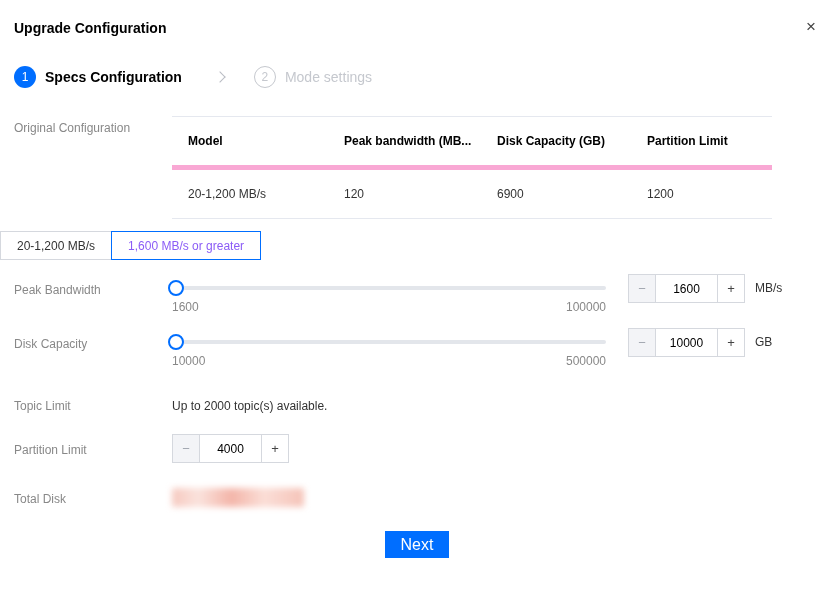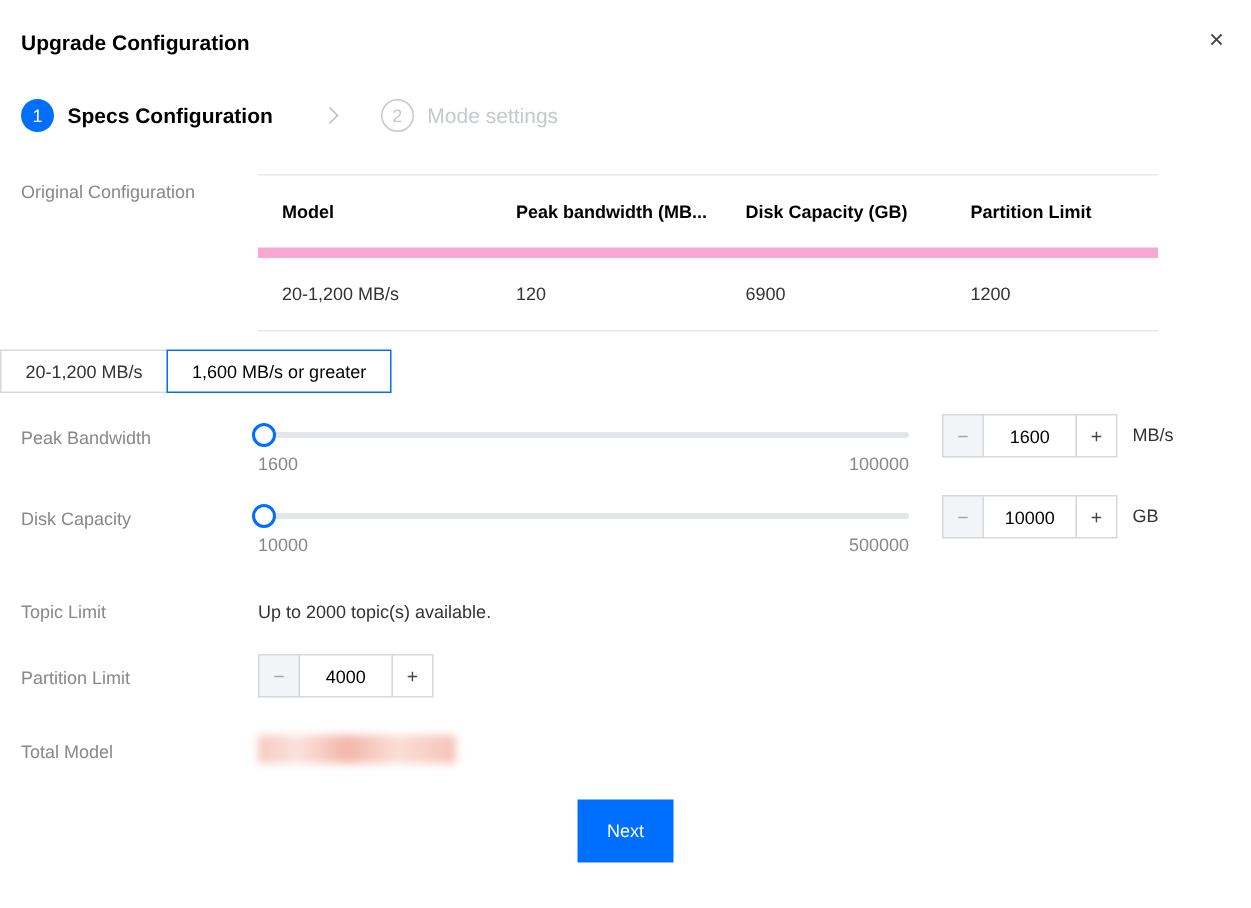--- a/index.html
+++ b/index.html
@@ -48,37 +48,37 @@
     flex: 0 0 172px;
     padding: 4px 10px 0 14px;
     color: #888;
     font-size: 12px;
     line-height: 16px;
   }
   .form-content { flex: 1 1 auto; padding-right: 48px; }
   
   .cfg-table { border-top: 1px solid #e5e8ef; border-bottom: 1px solid #e5e8ef; width: 600px; }
   .tr { display: flex; }
-  .tr.head { border-bottom: 7px solid #f9a8d4; }
+  .tr.head { border-bottom: 5px solid #f9a8d4; }
   .td { padding: 17px 8px 17px 16px; font-size: 12px; color: #333; }
   .tr.head .td { font-weight: bold; color: #000; }
   .col-0 { width: 156px; }
   .col-1 { width: 153px; }
   .col-2 { width: 150px; }
   .col-3 { width: 141px; }
   
   .opt-group { display: flex; margin-top: 12px; }
   .opt-btn {
     height: 29px; padding: 0 16px;
     display: flex; align-items: center; justify-content: center;
     border: 1px solid #d5d8de; background: #fff;
     color: #333; font-size: 12px; cursor: pointer;
   }
   .opt-btn + .opt-btn { margin-left: -1px; }
-  .opt-btn.selected { border-color: #006eff; color: #000000; z-index: 1; position: relative; }
+  .opt-btn.selected { border-color: #006eff; color: #8b5cf6; z-index: 1; position: relative; }
   
   .slider-line { display: flex; align-items: flex-start; margin-top: 14px; }
   .slider-wrap { flex: 0 0 434px; }
   .slider-track {
     position: relative; height: 4px; border-radius: 2px;
     background: #e3e6eb; margin-top: 12px; cursor: pointer;
   }
   .slider-handle {
     position: absolute; left: -4px; top: -6px;
     width: 16px; height: 16px; border-radius: 50%;
@@ -109,23 +109,23 @@
   
   .redacted {
     width: 132px; height: 19px; margin-top: 1px;
     background: linear-gradient(90deg, #f6c9bf 0%, #fbe3dd 20%, #f3b5a9 45%, #fbded7 70%, #f5c3b8 100%);
     filter: blur(3px);
     border-radius: 2px;
   }
   
   .footer { display: flex; justify-content: center; margin-top: 24px; }
   .next-btn {
-    min-width: 64px; height: 42px; padding: 0 16px;
+    min-width: 64px; height: 27px; padding: 0 16px;
     background: #006eff; color: #fff; border: none;
-    font-size: 12px; cursor: pointer;
+    font-size: 16px; cursor: pointer;
     font-family: "Liberation Sans", "DejaVu Sans", sans-serif;
   }
   .mt-20 { margin-top: 20px; }
   .mt-24 { margin-top: 24px; }
   .mt-26 { margin-top: 26px; }
 </style>
 </head>
 <body>
 
 <div class="dialog">
@@ -236,21 +236,21 @@
       <div class="form-content">
         <div class="stepper-ctl" style="margin-left:0">
           <div class="step-btn minus">−</div>
           <input class="step-input" value="4000" style="">
           <div class="step-btn plus">+</div>
         </div>
       </div>
     </div>
 
     <div class="form-row mt-24">
-      <div class="form-label">Total Model</div>
+      <div class="form-label">Total Disk</div>
       <div class="form-content">
         <div class="redacted"></div>
       </div>
     </div>
 
     <div class="footer">
       <button class="next-btn">Next</button>
     </div>
 
   </div>

